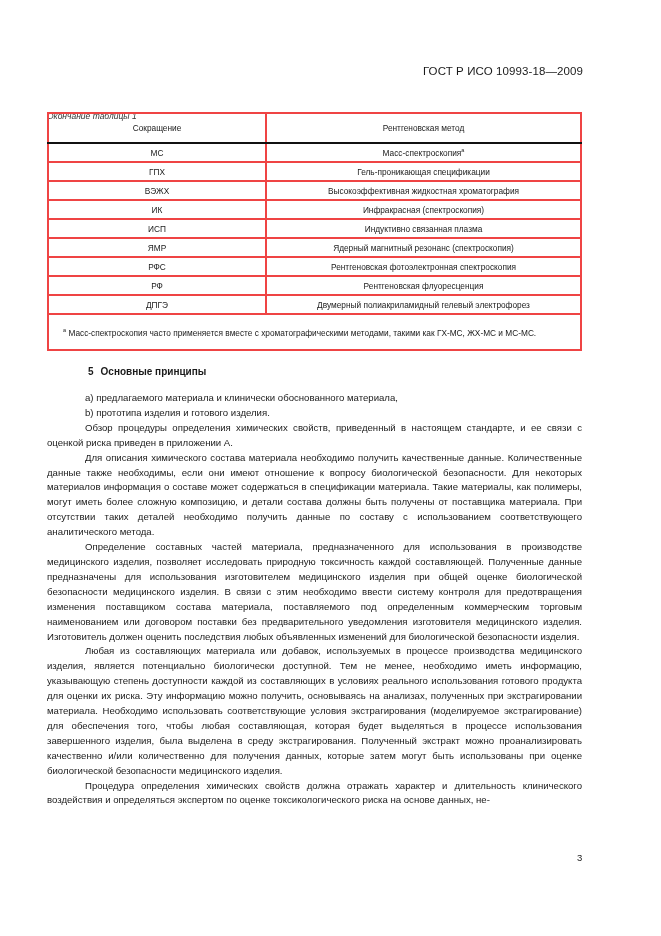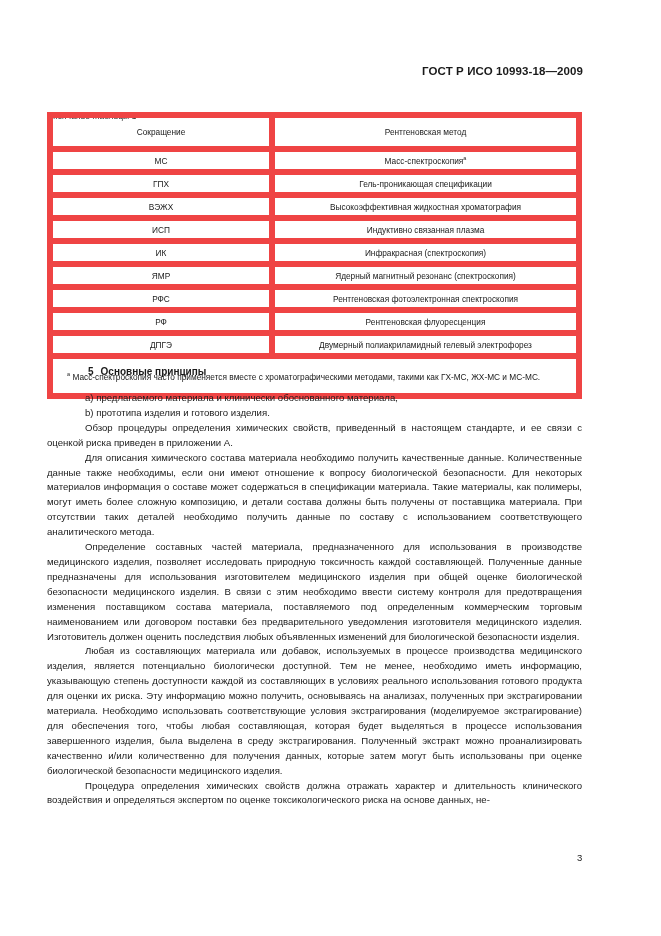--- a/index.html
+++ b/index.html
@@ -1,21 +1,21 @@
 <!DOCTYPE html>
 <html><head>
   <meta charset="utf-8">
   <style>
     html, body { margin: 0; padding: 0; background: #ffffff; }
     body { width: 661px; height: 936px; position: relative; overflow: hidden;
            font-family: "Liberation Sans", sans-serif; color: #1a1a1a; }
-    .doc-code { position: absolute; top: 65px; right: 78px; font-size: 11.5px; font-weight: bold; letter-spacing: 0.1px; }
+    .doc-code { position: absolute; top: 65px; right: 78px; font-size: 11.5px; font-weight: normal; letter-spacing: 0.1px; }
     .caption { position: absolute; top: 97px; left: 47px; font-size: 8.5px; font-style: italic; color: #333; margin-top: 14px; }
     .tbl { position: absolute; top: 112px; left: 47px; width: 535px; border-collapse: collapse; font-size: 8.3px; }
-    .tbl td { border: 6px solid #ef4444; text-align: center; padding: 0; height: 17px; }
+    .tbl td { border: 2px solid #ef4444; text-align: center; padding: 0; height: 17px; }
     .tbl td.c1 { width: 216px; }
     .tbl tr.hdr td { height: 28px; border-bottom: 2px solid #111; }
     .tbl tr.fn td { text-align: left; height: 32px; padding: 1px 2px 1px 2px; line-height: 13px; text-align: justify; }
     .tbl tr.fn .ind { display: inline-block; width: 12px; }
     sup { font-size: 5.5px; vertical-align: 4px; }
     .sec { position: absolute; top: 366px; left: 88px; font-size: 10px; font-weight: bold; }
     .sec .num { margin-right: 7px; }
     .body { position: absolute; top: 391px; left: 47px; width: 535px; font-size: 9.6px; line-height: 14.9px; }
     .body p { margin: 0; text-align: justify; text-indent: 38px; }
     .body p.li { text-indent: 0; padding-left: 38px; }
@@ -40,26 +40,26 @@
   </tr>
   <tr>
     <td class="c1">ГПХ</td>
     <td>Гель-проникающая спецификации</td>
   </tr>
   <tr>
     <td class="c1">ВЭЖХ</td>
     <td>Высокоэффективная жидкостная хроматография</td>
   </tr>
   <tr>
+    <td class="c1">ИК</td>
+    <td>Инфракрасная (спектроскопия)</td>
+  </tr>
+  <tr>
     <td class="c1">ИСП</td>
     <td>Индуктивно связанная плазма</td>
-  </tr>
-  <tr>
-    <td class="c1">ИК</td>
-    <td>Инфракрасная (спектроскопия)</td>
   </tr>
   <tr>
     <td class="c1">ЯМР</td>
     <td>Ядерный магнитный резонанс (спектроскопия)</td>
   </tr>
   <tr>
     <td class="c1">РФС</td>
     <td>Рентгеновская фотоэлектронная спектроскопия</td>
   </tr>
   <tr>

